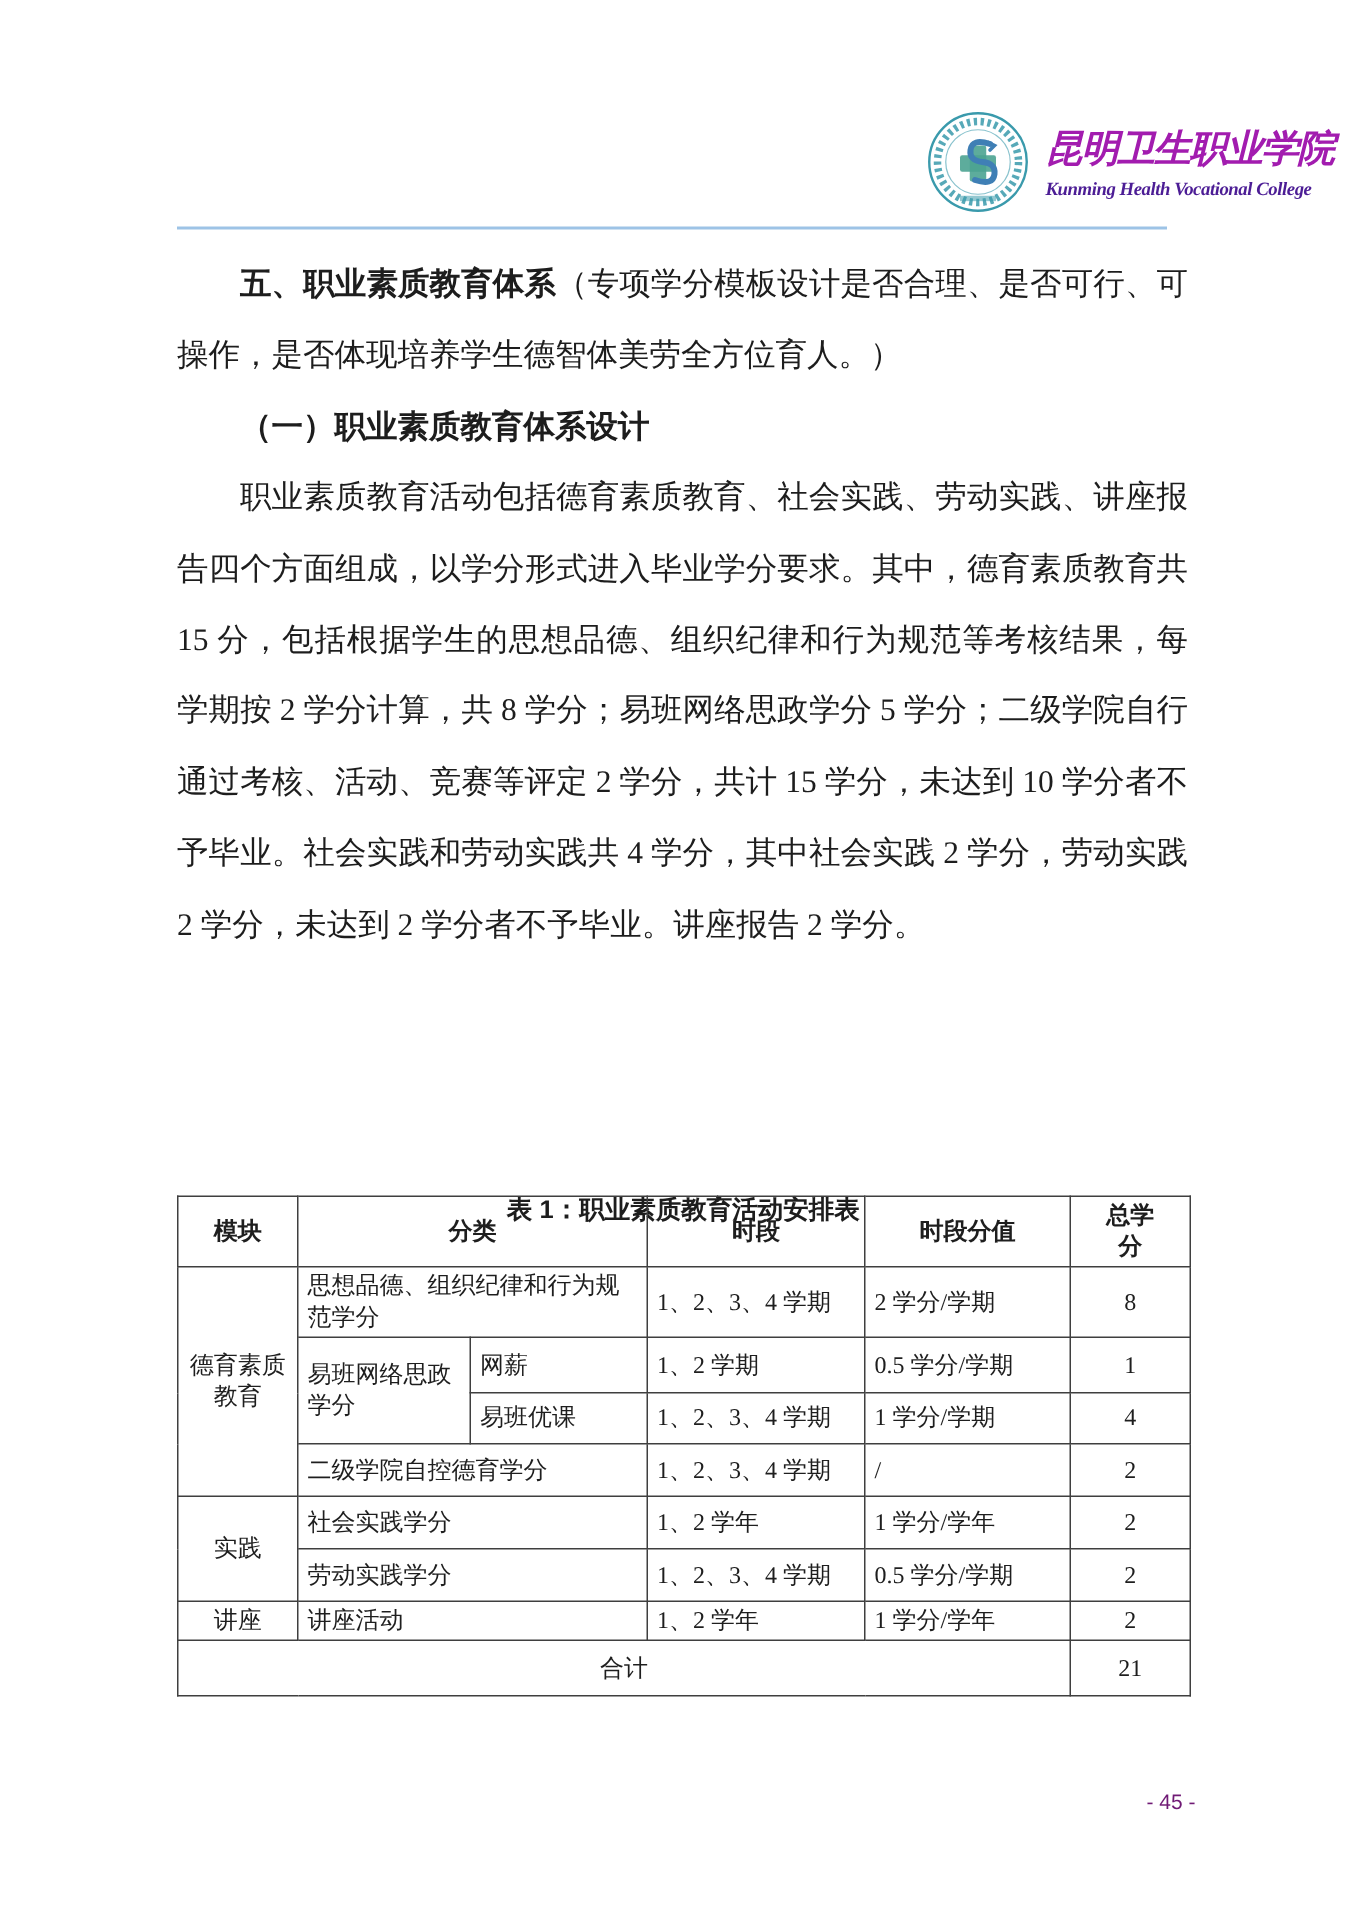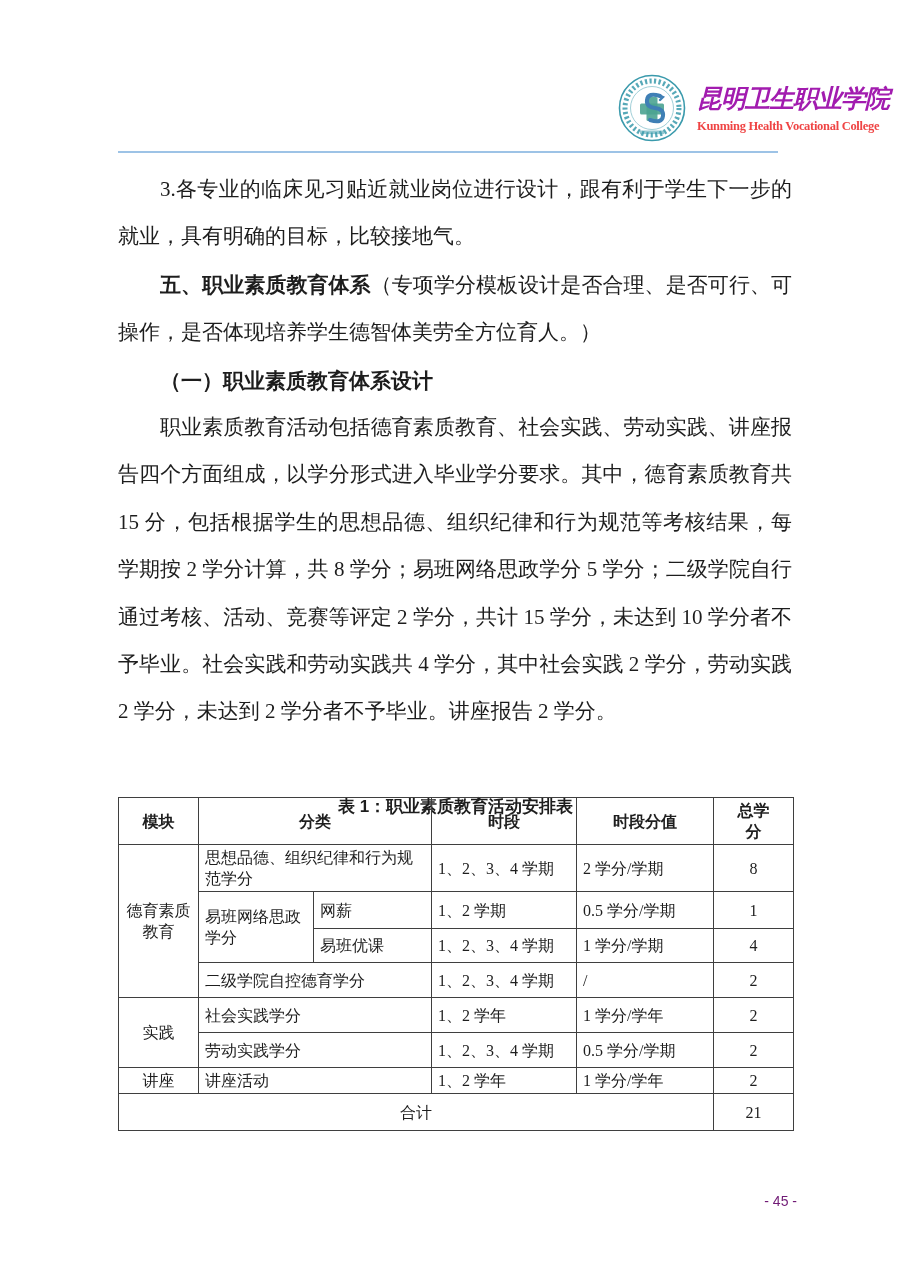--- a/index.html
+++ b/index.html
@@ -9,22 +9,22 @@
   }
   
   .header-group{position:absolute;left:618px;top:74px;display:flex;align-items:center;gap:11px;}
   .seal{width:68px;height:68px;flex:0 0 auto;}
   .brand-text{display:flex;flex-direction:column;}
   .brand-zh{
     font-size:25px;letter-spacing:-1px;font-style:italic;font-weight:bold;
     color:#a21caf;font-family:"DejaVu Serif",serif;white-space:nowrap;line-height:34px;
   }
   .brand-en{
-    font-size:12.5px;letter-spacing:-0.3px;font-weight:bold;color:#ef4444;
-    font-family:"Liberation Serif",serif;white-space:nowrap;line-height:16px;margin-top:2px;
+    font-size:12.5px;letter-spacing:-0.3px;font-weight:bold;color:#4c1d95;
+    font-family:"Liberation Serif",serif;white-space:nowrap;line-height:16px;margin-top:2px;font-style:italic;
   }
   .header-rule{position:absolute;left:118px;top:151px;width:660px;height:2px;background:#9dc3e6;}
   
   .content{
     position:absolute;left:118px;top:166px;width:674px;
     font-size:21px;line-height:47.4px;text-align:justify;
   }
   .content p{margin:0;text-indent:42px;}
   .h-bold{font-weight:bold;font-family:"Liberation Sans","DejaVu Sans",sans-serif;}
   
@@ -69,21 +69,20 @@
     <rect x="22" y="56.5" width="24" height="3.6" fill="#3a9aac" opacity="0.55"></rect>
   </svg>
   <div class="brand-text">
     <div class="brand-zh">昆明卫生职业学院</div>
     <div class="brand-en">Kunming Health Vocational College</div>
   </div>
 </div>
 <div class="header-rule"></div>
 
 <div class="content">
-  <p>3.各专业的临床见习贴近就业岗位进行设计，跟有利于学生下一步的就业，具有明确的目标，比较接地气。</p>
   <p><span class="h-bold">五、职业素质教育体系</span><span>（专项学分模板设计是否合理、是否可行、可操作，是否体现培养学生德智体美劳全方位育人。）</span></p>
   <p class="h-bold">（一）职业素质教育体系设计</p>
   <p>职业素质教育活动包括德育素质教育、社会实践、劳动实践、讲座报告四个方面组成，以学分形式进入毕业学分要求。其中，德育素质教育共 15 分，包括根据学生的思想品德、组织纪律和行为规范等考核结果，每学期按 2 学分计算，共 8 学分；易班网络思政学分 5 学分；二级学院自行通过考核、活动、竞赛等评定 2 学分，共计 15 学分，未达到 10 学分者不予毕业。社会实践和劳动实践共 4 学分，其中社会实践 2 学分，劳动实践 2 学分，未达到 2 学分者不予毕业。讲座报告 2 学分。</p>
 </div>
 
 <div class="tbl-caption">表 1：职业素质教育活动安排表</div>
 
 <table class="credit">
   <colgroup>
     <col style="width:80px">

